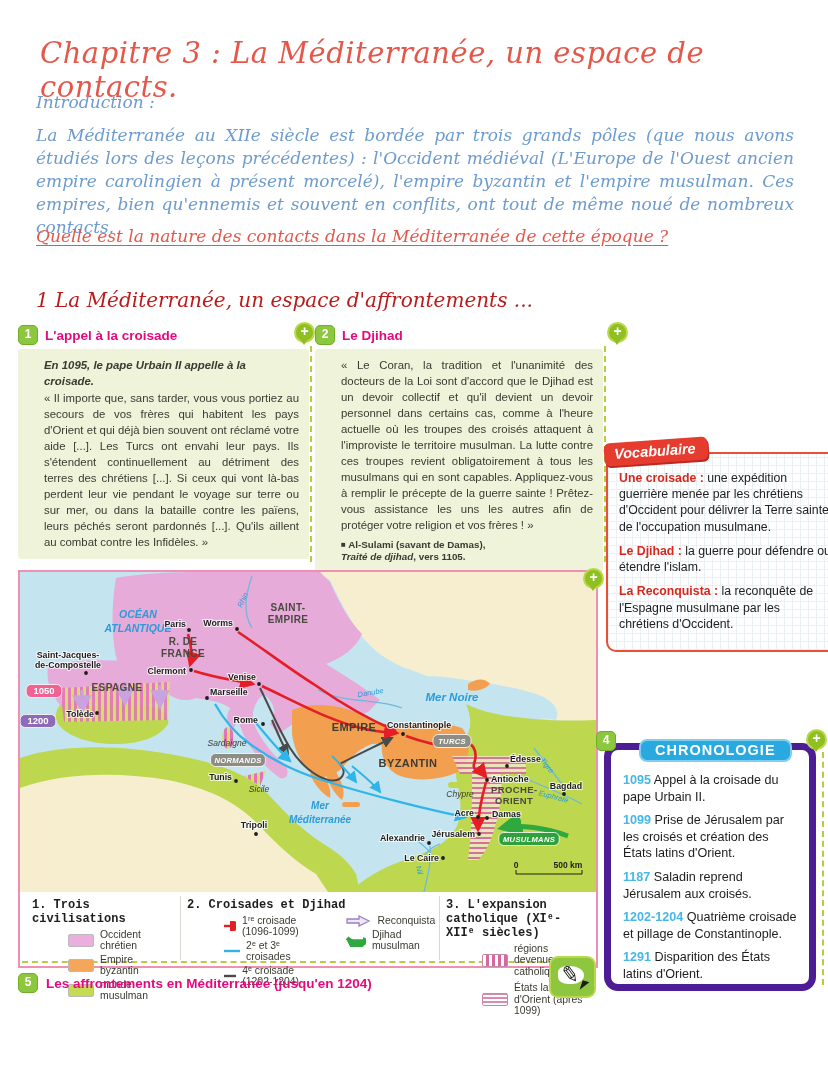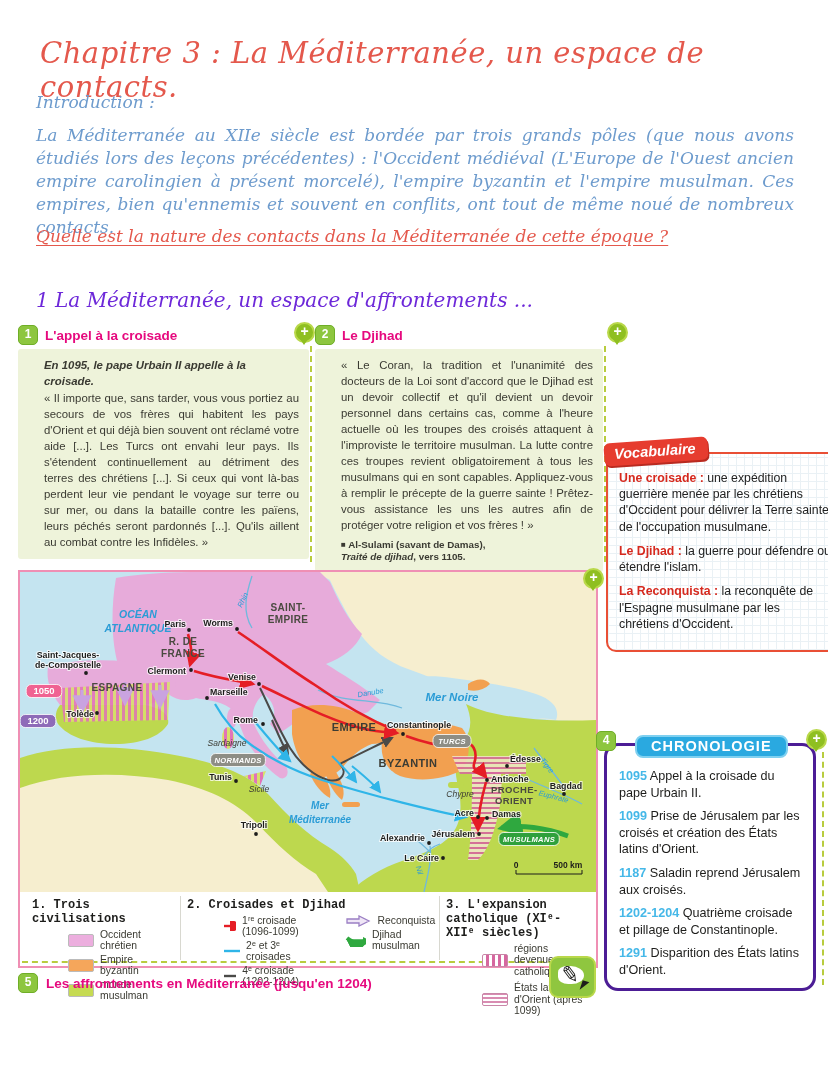--- a/index.html
+++ b/index.html
@@ -5,21 +5,21 @@
   html,body{margin:0;padding:0;background:#fff;}
   .page{position:relative;width:828px;height:1071px;background:#fff;overflow:hidden;
         font-family:"Liberation Sans",sans-serif;}
   .hand{font-family:"DejaVu Serif",serif;font-style:italic;}
   .title{position:absolute;left:40px;top:36px;width:760px;font-size:29px;color:#e4584c;letter-spacing:.5px;}
   .intro-label{position:absolute;left:36px;top:92px;font-size:17px;color:#6d9bcd;}
   .intro-para{position:absolute;left:36px;top:124px;width:758px;font-size:17px;color:#6d9bcd;
               line-height:1.35;text-align:justify;}
   .question{position:absolute;left:36px;top:226px;font-size:17px;color:#e4584c;
             text-decoration:underline;text-underline-offset:3px;}
-  .section-heading{position:absolute;left:36px;top:288px;font-size:20px;color:#6d28d9;}
+  .section-heading{position:absolute;left:36px;top:288px;font-size:20px;color:#b91c1c;}
 
   
   .docbox{position:absolute;top:324px;}
   .doc1{left:18px;width:291px;}
   .doc2{left:315px;width:288px;}
   .doc-head{display:flex;align-items:center;gap:7px;height:22px;}
   .numbadge{width:18px;height:18px;border-radius:5px;background:#8dc63f;border:1px solid #6fae27;
             color:#fff;font-weight:bold;font-size:12px;text-align:center;line-height:17px;flex:0 0 18px;}
   .doc-title{color:#e6097e;font-weight:bold;font-size:13.5px;}
   .doc-body{margin-top:3px;background:#eef3da;border-radius:3px;padding:9px 10px 8px 26px;
@@ -88,21 +88,21 @@
   .caption-text{color:#e6097e;font-weight:bold;font-size:13.5px;}
   .drawicon{position:absolute;left:549px;top:956px;width:47px;height:42px;background:#8fc63f;border:2px solid #b9d84a;
             border-radius:9px;box-sizing:border-box;text-align:center;}
   .drawicon .blob{position:absolute;left:7px;top:8px;width:26px;height:18px;background:#fff;border-radius:40% 60% 55% 45%;}
   .drawicon .pen{position:absolute;left:10px;top:4px;font-size:22px;color:#1d1d1b;transform:rotate(8deg);}
   .drawicon .cur{position:absolute;right:6px;bottom:5px;width:0;height:0;border-left:7px solid #1d1d1b;border-bottom:10px solid transparent;transform:rotate(18deg);}
 
   
   .chrono{position:absolute;left:596px;top:731px;width:229px;height:260px;}
   .chrono-badge{position:absolute;left:0;top:0;z-index:6;}
-  .chrono-box{position:absolute;left:8px;top:12px;width:212px;bottom:0;border:3px solid #4c1d95;border-radius:14px;
+  .chrono-box{position:absolute;left:8px;top:12px;width:212px;bottom:0;border:7px solid #4c1d95;border-radius:14px;
               background:#fff;padding:14px 0 0 0;box-sizing:border-box;}
   .chrono-head{position:absolute;left:28px;top:-11px;background:#2aa9e0;border:2px solid #7fd0f0;color:#fff;
                font-weight:bold;font-size:14.5px;letter-spacing:1px;padding:1px 14px 2px 14px;border-radius:8px;}
   .chrono-items{padding:8px 10px 0 12px;}
   .chrono-item{font-size:12.6px;line-height:1.32;color:#1d1d1b;margin-bottom:7px;}
   .chrono-year{color:#45b8e8;font-weight:bold;text-align:right;}
 </style>
 </head>
 <body>
 

